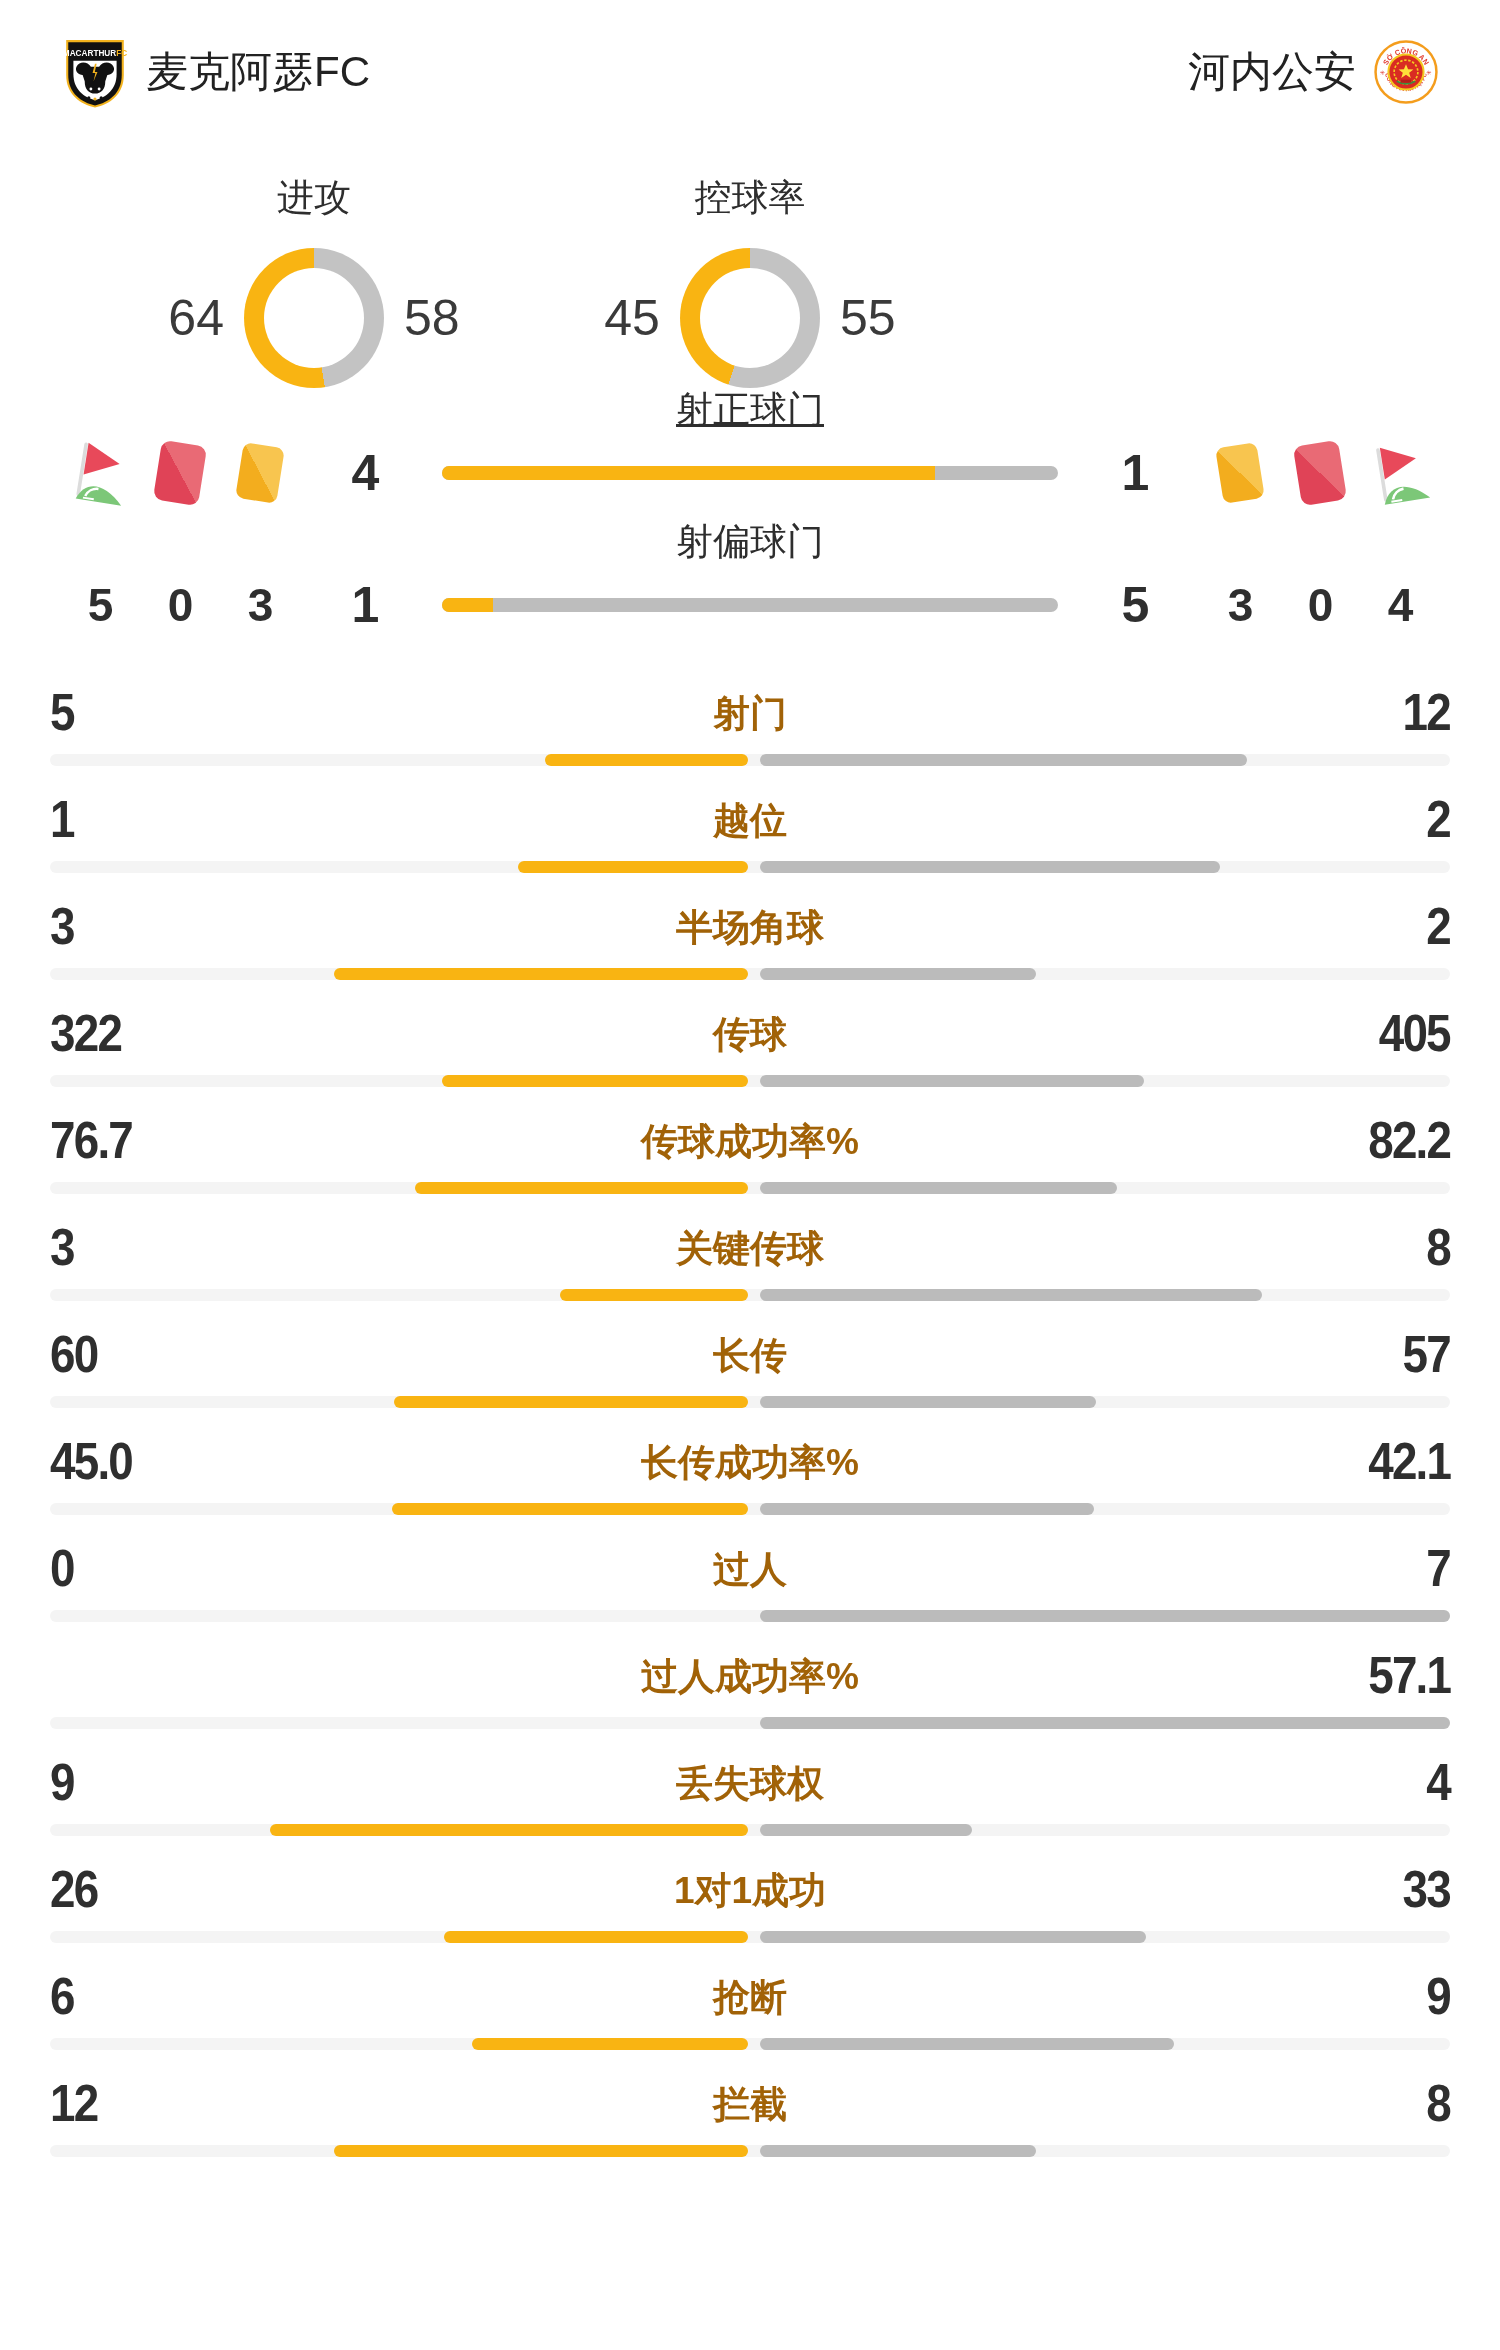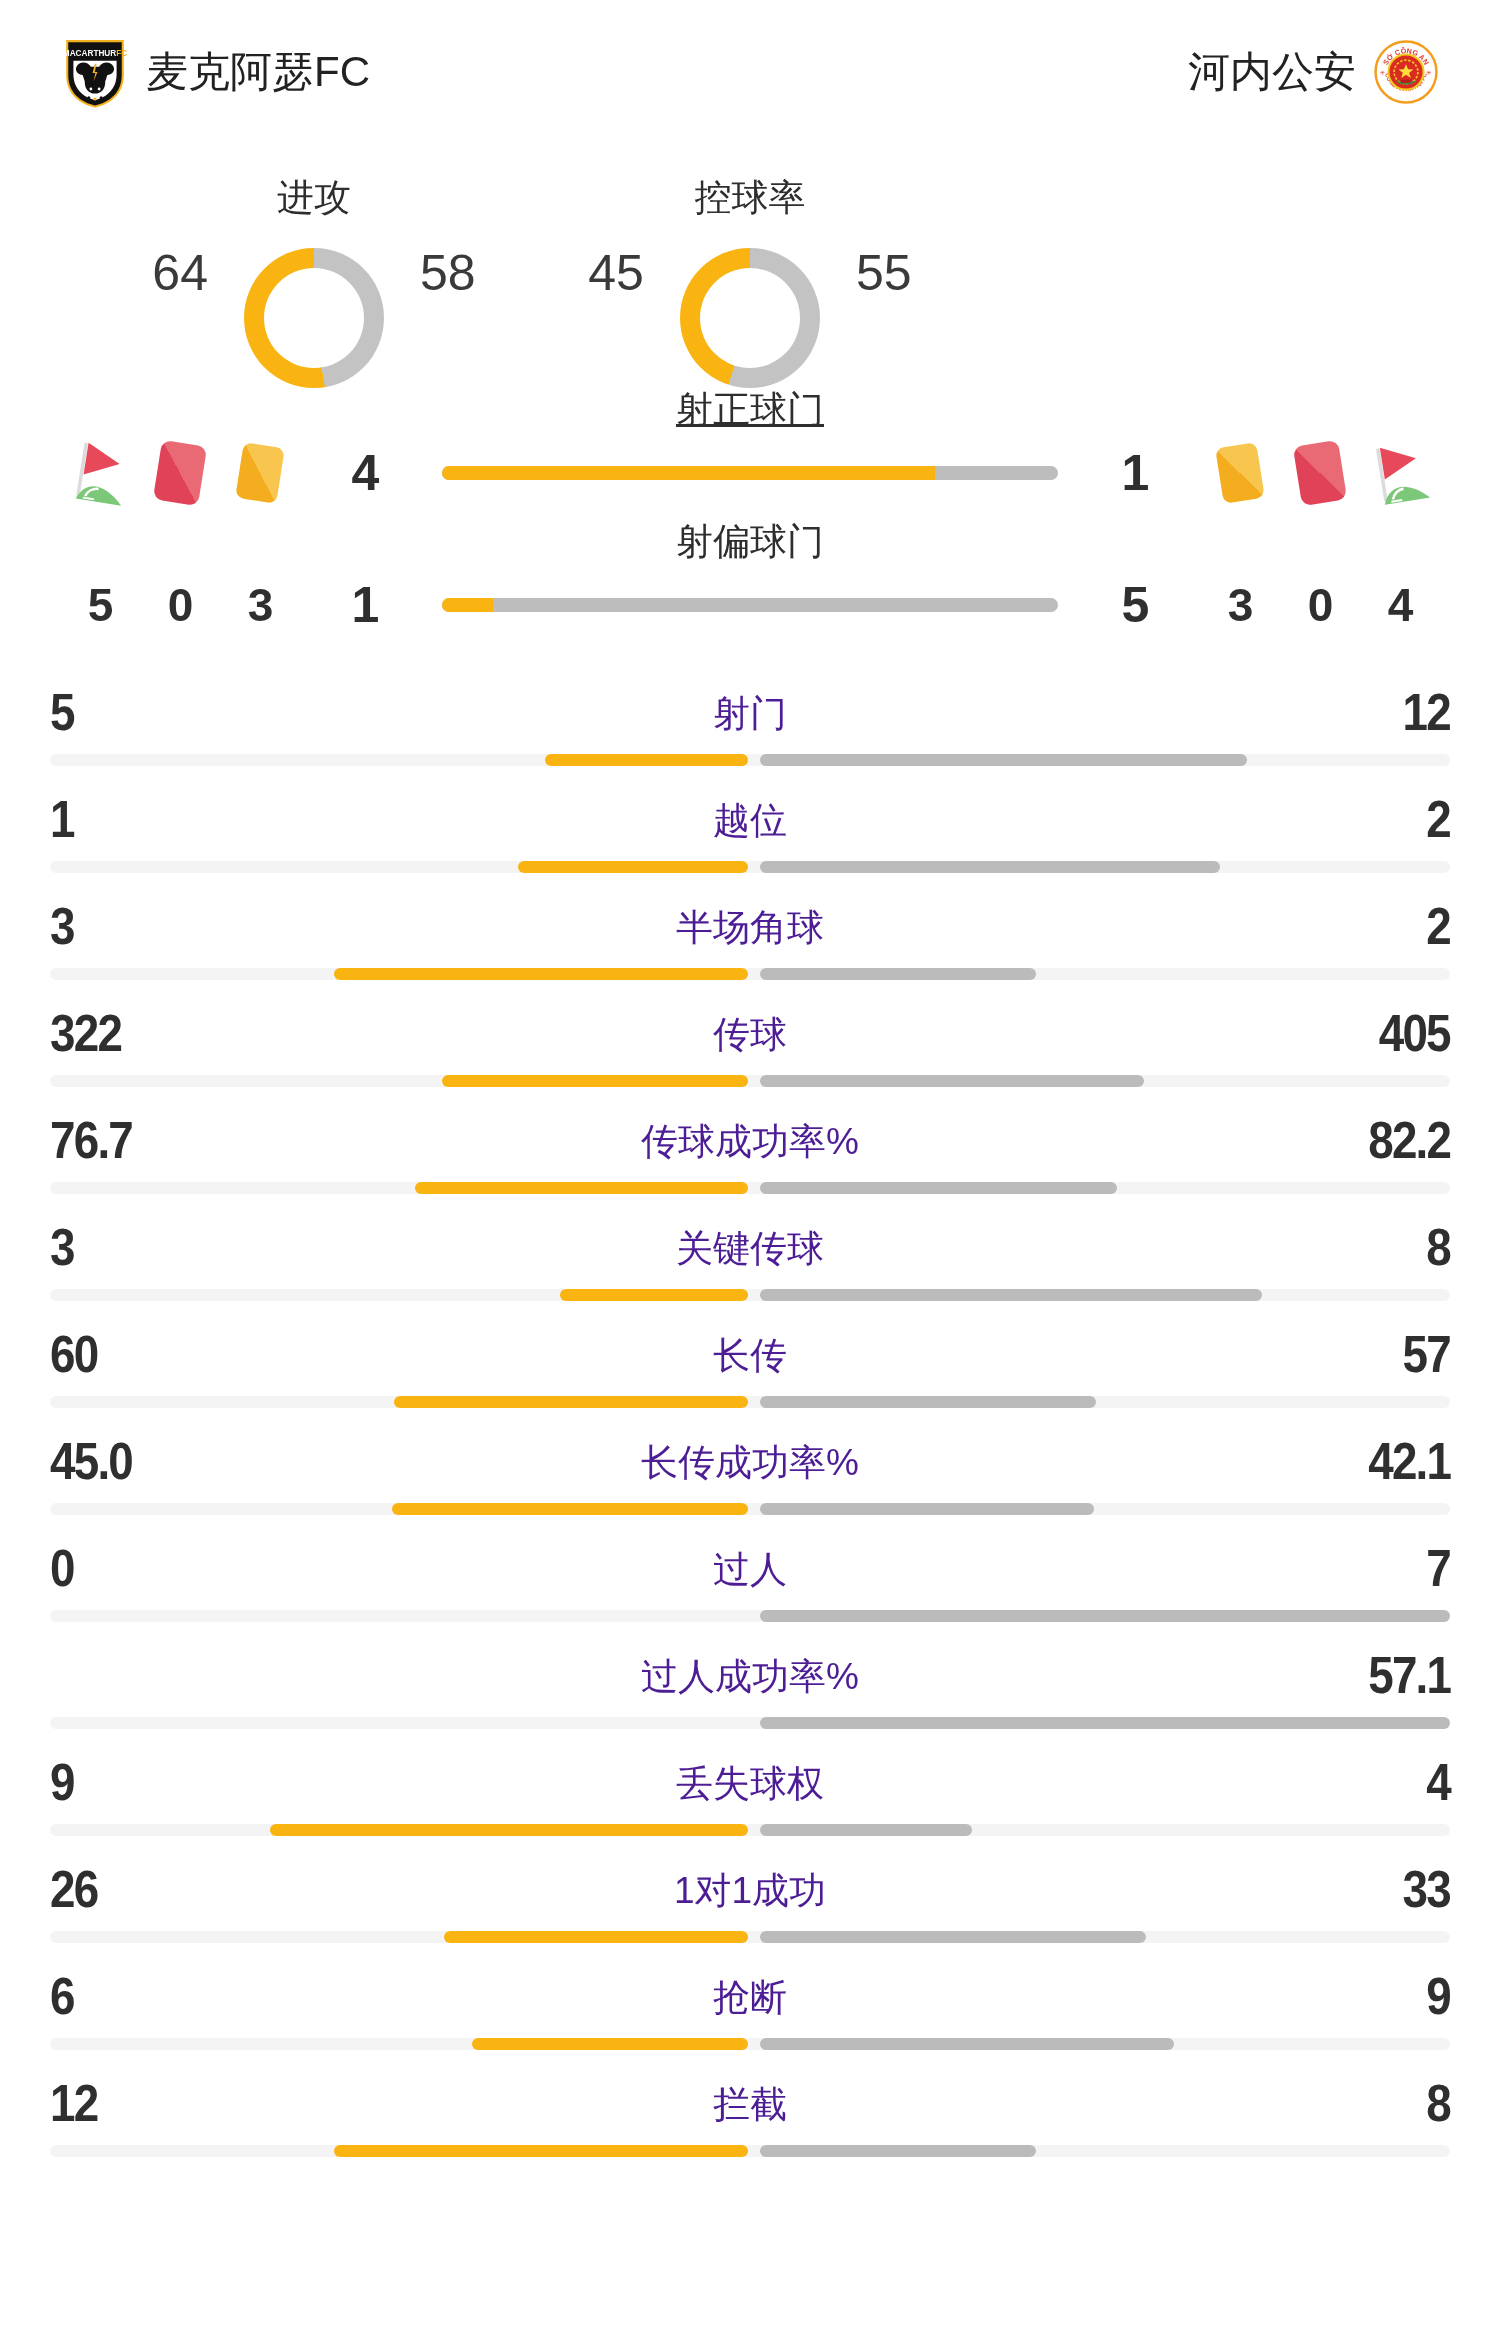--- a/index.html
+++ b/index.html
@@ -8,21 +8,21 @@
 
   
   .header{display:flex;justify-content:space-between;align-items:center;padding:36px 62px 0 62px;height:72px;}
   .team{display:flex;align-items:center;gap:18px;}
   .team-name{font-size:42px;font-weight:500;color:#222;letter-spacing:0;}
 
   
   .donuts{display:flex;padding:0 96px;margin-top:68px;}
   .donut-group{width:33.33%;display:flex;flex-direction:column;align-items:center;}
   .donut-title{font-size:37px;font-weight:500;color:#2e2e2e;line-height:44px;}
-  .donut-row{display:flex;gap:36px;margin-top:28px;height:140px;}
+  .donut-row{display:flex;align-items:center;gap:20px;margin-top:28px;height:140px;}
   .donut{width:140px;height:140px;border-radius:50%;position:relative;}
   .donut .hole{position:absolute;inset:20px;background:#fff;border-radius:50%;}
   .donut-val{font-size:50px;font-weight:400;color:#3a3a3a;min-width:72px;line-height:1;}
   .donut-val.home{text-align:right;}
   .donut-val.away{text-align:left;}
 
   
   .shots-title{font-size:37px;font-weight:500;color:#2e2e2e;text-align:center;line-height:44px;}
   .t1{text-decoration:underline;}
   .t2{margin-top:14px;}
@@ -36,21 +36,21 @@
   .tilt-l{transform:rotate(9deg);}
   .tilt-r{transform:rotate(-9deg);}
 
   
   .stats{padding:0 50px;margin-top:44px;}
   .stat-row{margin-bottom:23px;}
   .stat-head{position:relative;height:56px;}
   .stat-val{position:absolute;bottom:0;font-size:52px;font-weight:700;color:#2f2f2f;letter-spacing:-2px;line-height:1;}
   .stat-val.left{left:0;transform:scaleX(.88);transform-origin:left bottom;}
   .stat-val.right{right:0;transform:scaleX(.88);transform-origin:right bottom;}
-  .stat-label{position:absolute;left:50%;transform:translateX(-50%);bottom:6px;font-size:37px;font-weight:400;color:#4c1d95;line-height:1;white-space:nowrap;}
+  .stat-label{position:absolute;left:50%;transform:translateX(-50%);bottom:6px;font-size:37px;font-weight:700;color:#a16207;line-height:1;white-space:nowrap;}
   .stat-track{position:relative;margin-top:16px;height:12px;border-radius:6px;background:#F4F4F4;}
   .bar{position:absolute;top:0;height:12px;border-radius:6px;}
   .bar.home{background:#F9B412;right:calc(50% + 2px);}
   .bar.away{background:#BBBBBB;left:calc(50% + 10px);}
 
   .defs-svg{position:absolute;width:0;height:0;}
 </style>
 </head>
 <body>
 

